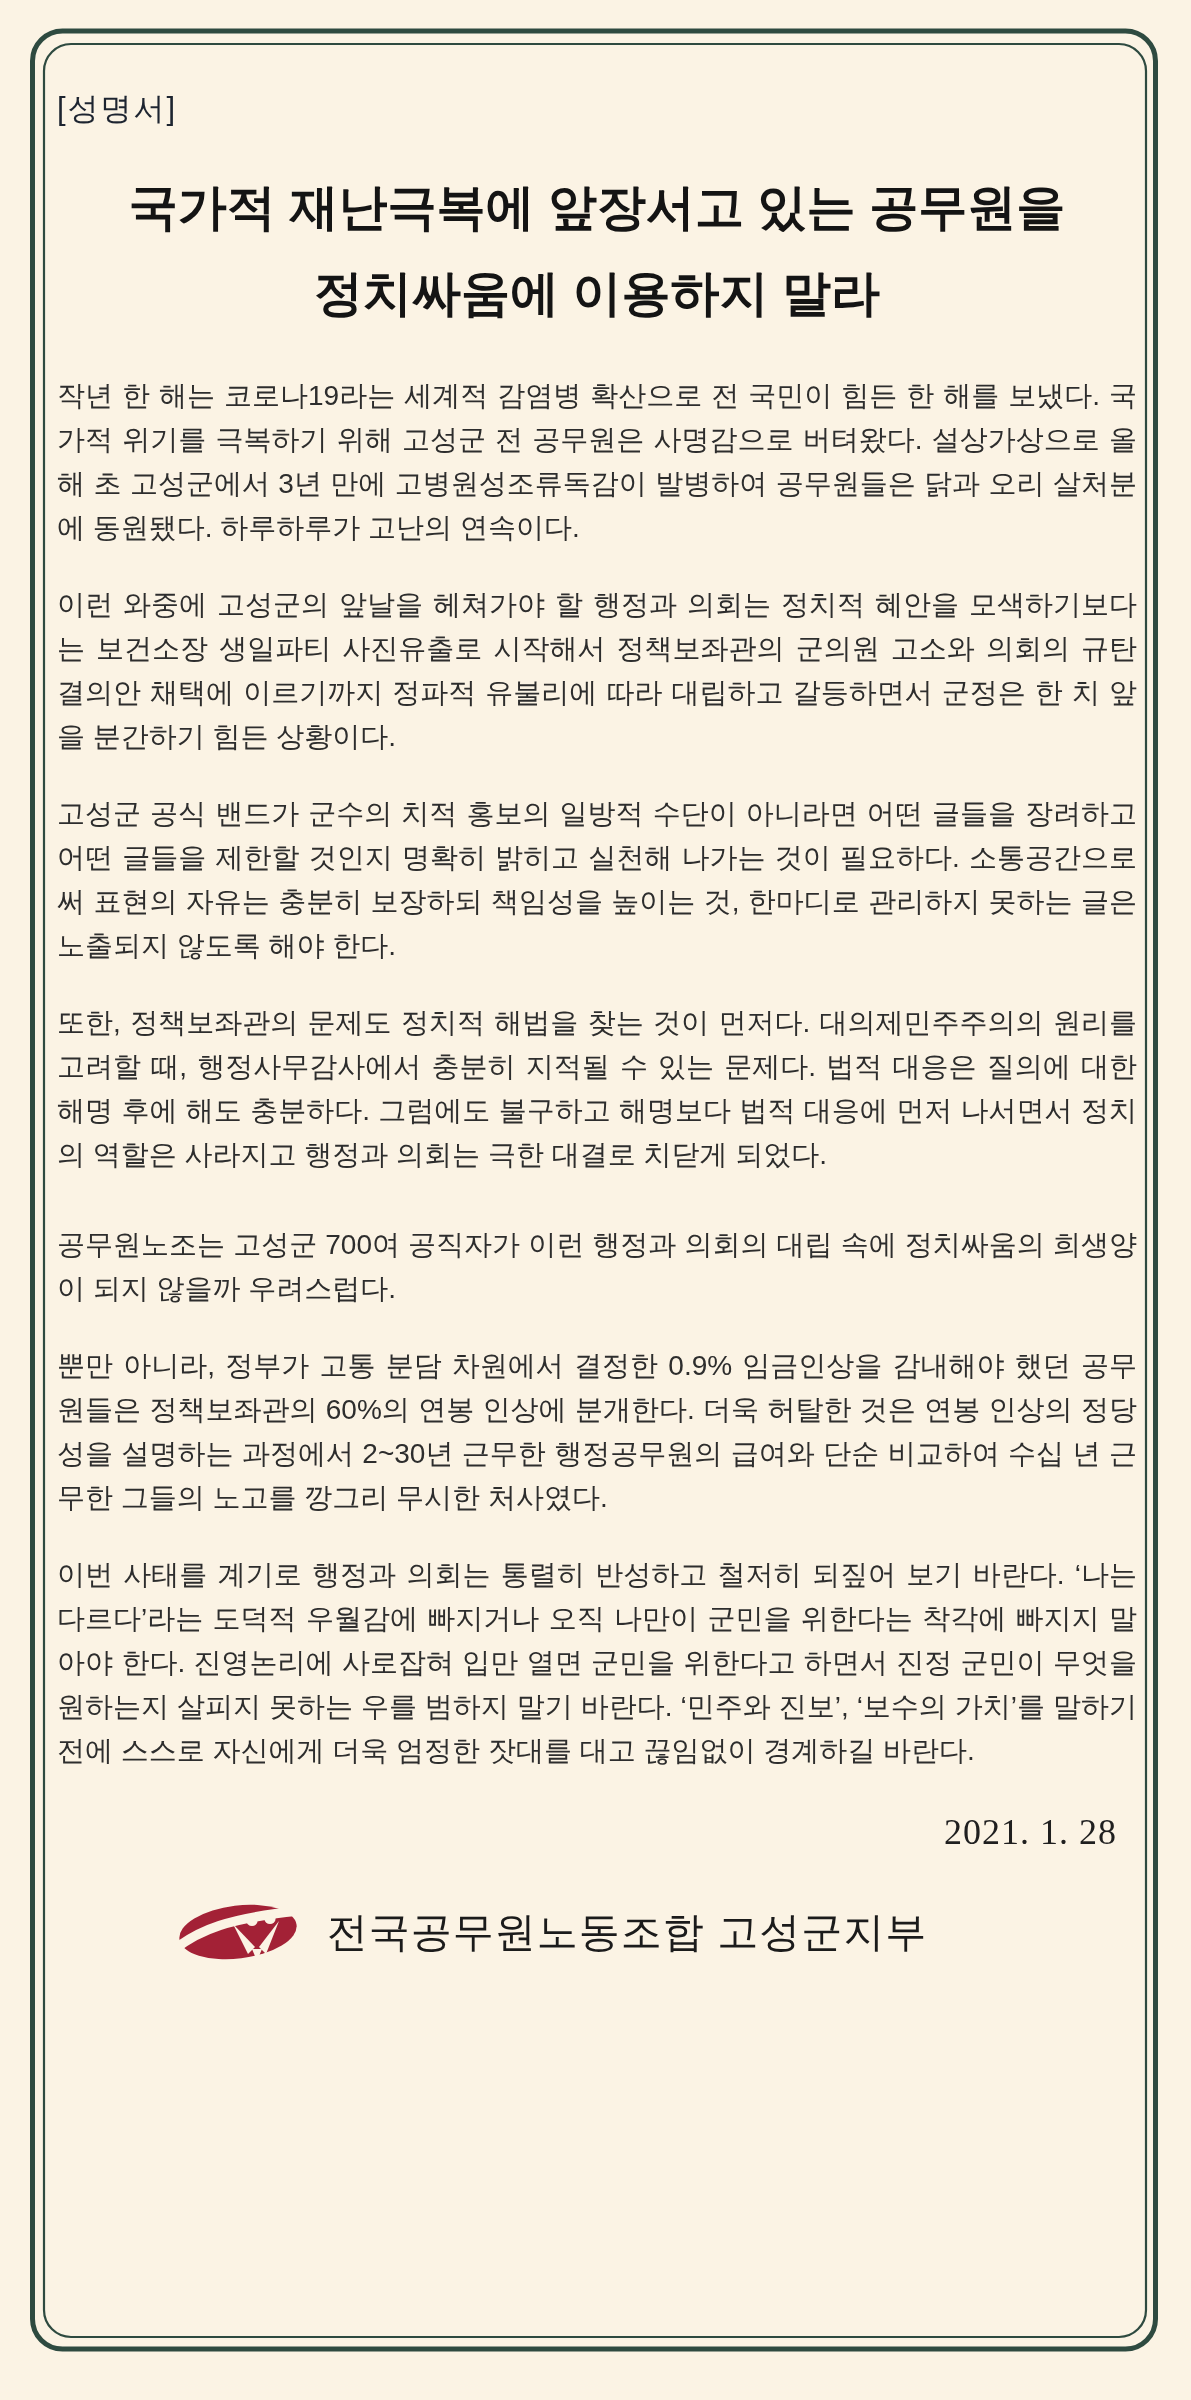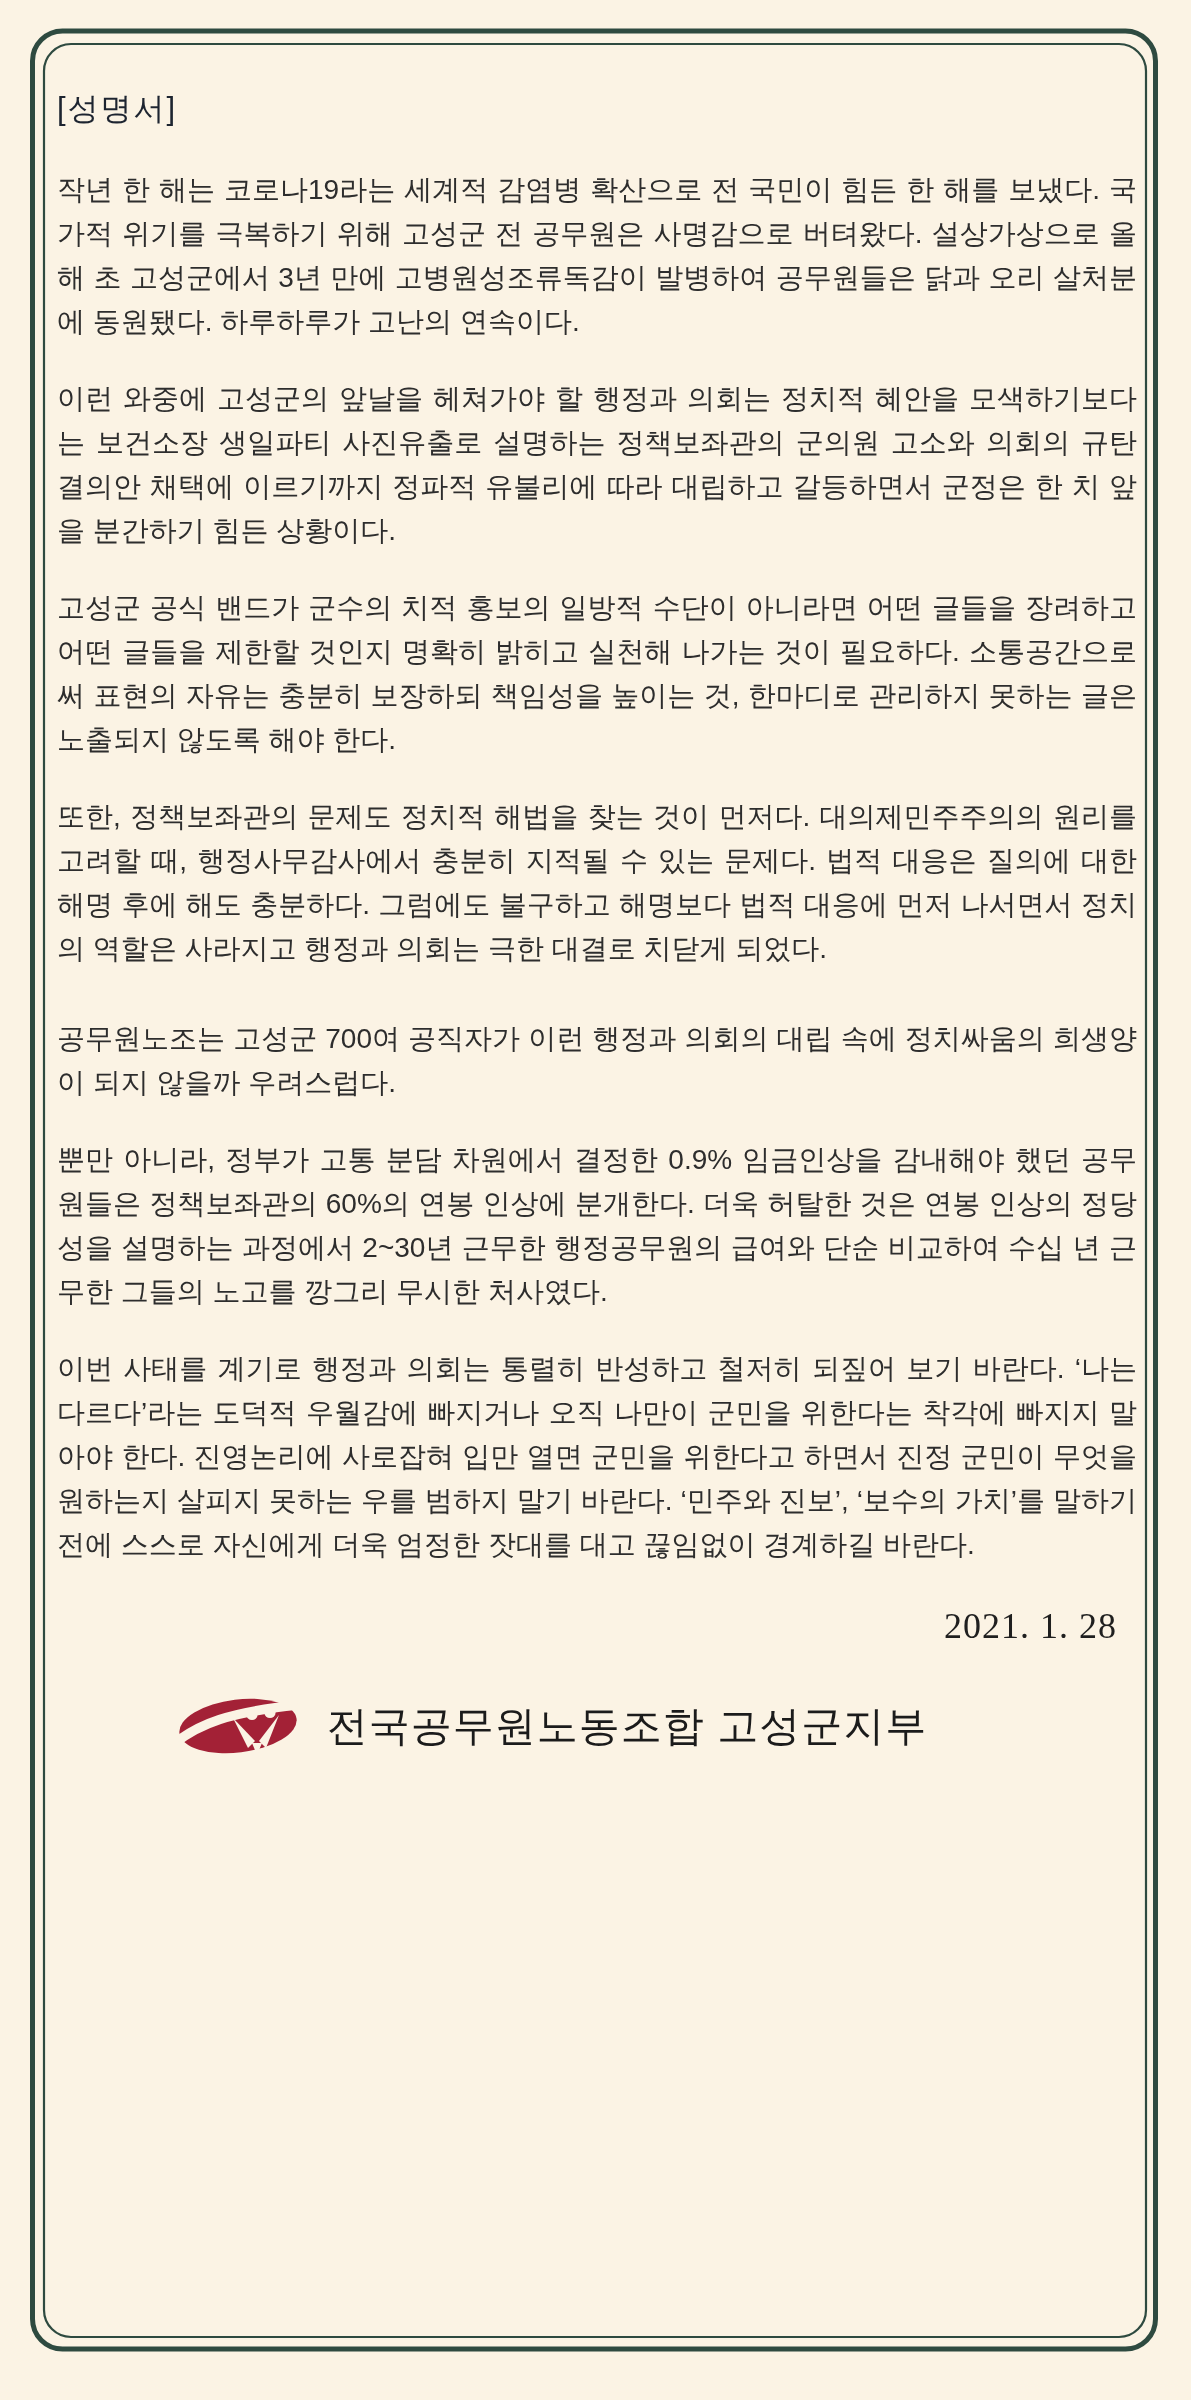--- a/index.html
+++ b/index.html
@@ -52,24 +52,28 @@
 
   <svg class="frame-svg" width="1191" height="2400" viewBox="0 0 1191 2400" aria-hidden="true">
     <rect x="32.5" y="31" width="1123" height="2318" rx="30" ry="30" fill="none" stroke="#2e4a40" stroke-width="5"></rect>
     <rect x="44" y="44" width="1102" height="2293" rx="27" ry="27" fill="none" stroke="#2e4a40" stroke-width="2.2"></rect>
   </svg>
 
   <div class="content">
 
     <div class="doc-type">[성명서]</div>
 
+    <h1 class="title">
+      <div>국가적 재난극복에 앞장서고 있는 공무원을</div>
+      <div>정치싸움에 이용하지 말라</div>
+    </h1>
 
     <div class="body-text">
       <p>작년 한 해는 코로나19라는 세계적 감염병 확산으로 전 국민이 힘든 한 해를 보냈다. 국가적 위기를 극복하기 위해 고성군 전 공무원은 사명감으로 버텨왔다. 설상가상으로 올해 초 고성군에서 3년 만에 고병원성조류독감이 발병하여 공무원들은 닭과 오리 살처분에 동원됐다. 하루하루가 고난의 연속이다.</p>
-      <p>이런 와중에 고성군의 앞날을 헤쳐가야 할 행정과 의회는 정치적 혜안을 모색하기보다는 보건소장 생일파티 사진유출로 설명하는 정책보좌관의 군의원 고소와 의회의 규탄 결의안 채택에 이르기까지 정파적 유불리에 따라 대립하고 갈등하면서 군정은 한 치 앞을 분간하기 힘든 상황이다.</p>
+      <p>이런 와중에 고성군의 앞날을 헤쳐가야 할 행정과 의회는 정치적 혜안을 모색하기보다는 보건소장 생일파티 사진유출로 시작해서 정책보좌관의 군의원 고소와 의회의 규탄 결의안 채택에 이르기까지 정파적 유불리에 따라 대립하고 갈등하면서 군정은 한 치 앞을 분간하기 힘든 상황이다.</p>
       <p>고성군 공식 밴드가 군수의 치적 홍보의 일방적 수단이 아니라면 어떤 글들을 장려하고 어떤 글들을 제한할 것인지 명확히 밝히고 실천해 나가는 것이 필요하다. 소통공간으로써 표현의 자유는 충분히 보장하되 책임성을 높이는 것, 한마디로 관리하지 못하는 글은 노출되지 않도록 해야 한다.</p>
       <p>또한, 정책보좌관의 문제도 정치적 해법을 찾는 것이 먼저다. 대의제민주주의의 원리를 고려할 때, 행정사무감사에서 충분히 지적될 수 있는 문제다. 법적 대응은 질의에 대한 해명 후에 해도 충분하다. 그럼에도 불구하고 해명보다 법적 대응에 먼저 나서면서 정치의 역할은 사라지고 행정과 의회는 극한 대결로 치닫게 되었다.</p>
       <p class="extra-gap">공무원노조는 고성군 700여 공직자가 이런 행정과 의회의 대립 속에 정치싸움의 희생양이 되지 않을까 우려스럽다.</p>
       <p>뿐만 아니라, 정부가 고통 분담 차원에서 결정한 0.9% 임금인상을 감내해야 했던 공무원들은 정책보좌관의 60%의 연봉 인상에 분개한다. 더욱 허탈한 것은 연봉 인상의 정당성을 설명하는 과정에서 2~30년 근무한 행정공무원의 급여와 단순 비교하여 수십 년 근무한 그들의 노고를 깡그리 무시한 처사였다.</p>
       <p>이번 사태를 계기로 행정과 의회는 통렬히 반성하고 철저히 되짚어 보기 바란다. ‘나는 다르다’라는 도덕적 우월감에 빠지거나 오직 나만이 군민을 위한다는 착각에 빠지지 말아야 한다. 진영논리에 사로잡혀 입만 열면 군민을 위한다고 하면서 진정 군민이 무엇을 원하는지 살피지 못하는 우를 범하지 말기 바란다. ‘민주와 진보’, ‘보수의 가치’를 말하기 전에 스스로 자신에게 더욱 엄정한 잣대를 대고 끊임없이 경계하길 바란다.</p>
     </div>
 
     <div class="date-line">2021. 1. 28</div>
 
     <div class="footer-row">

